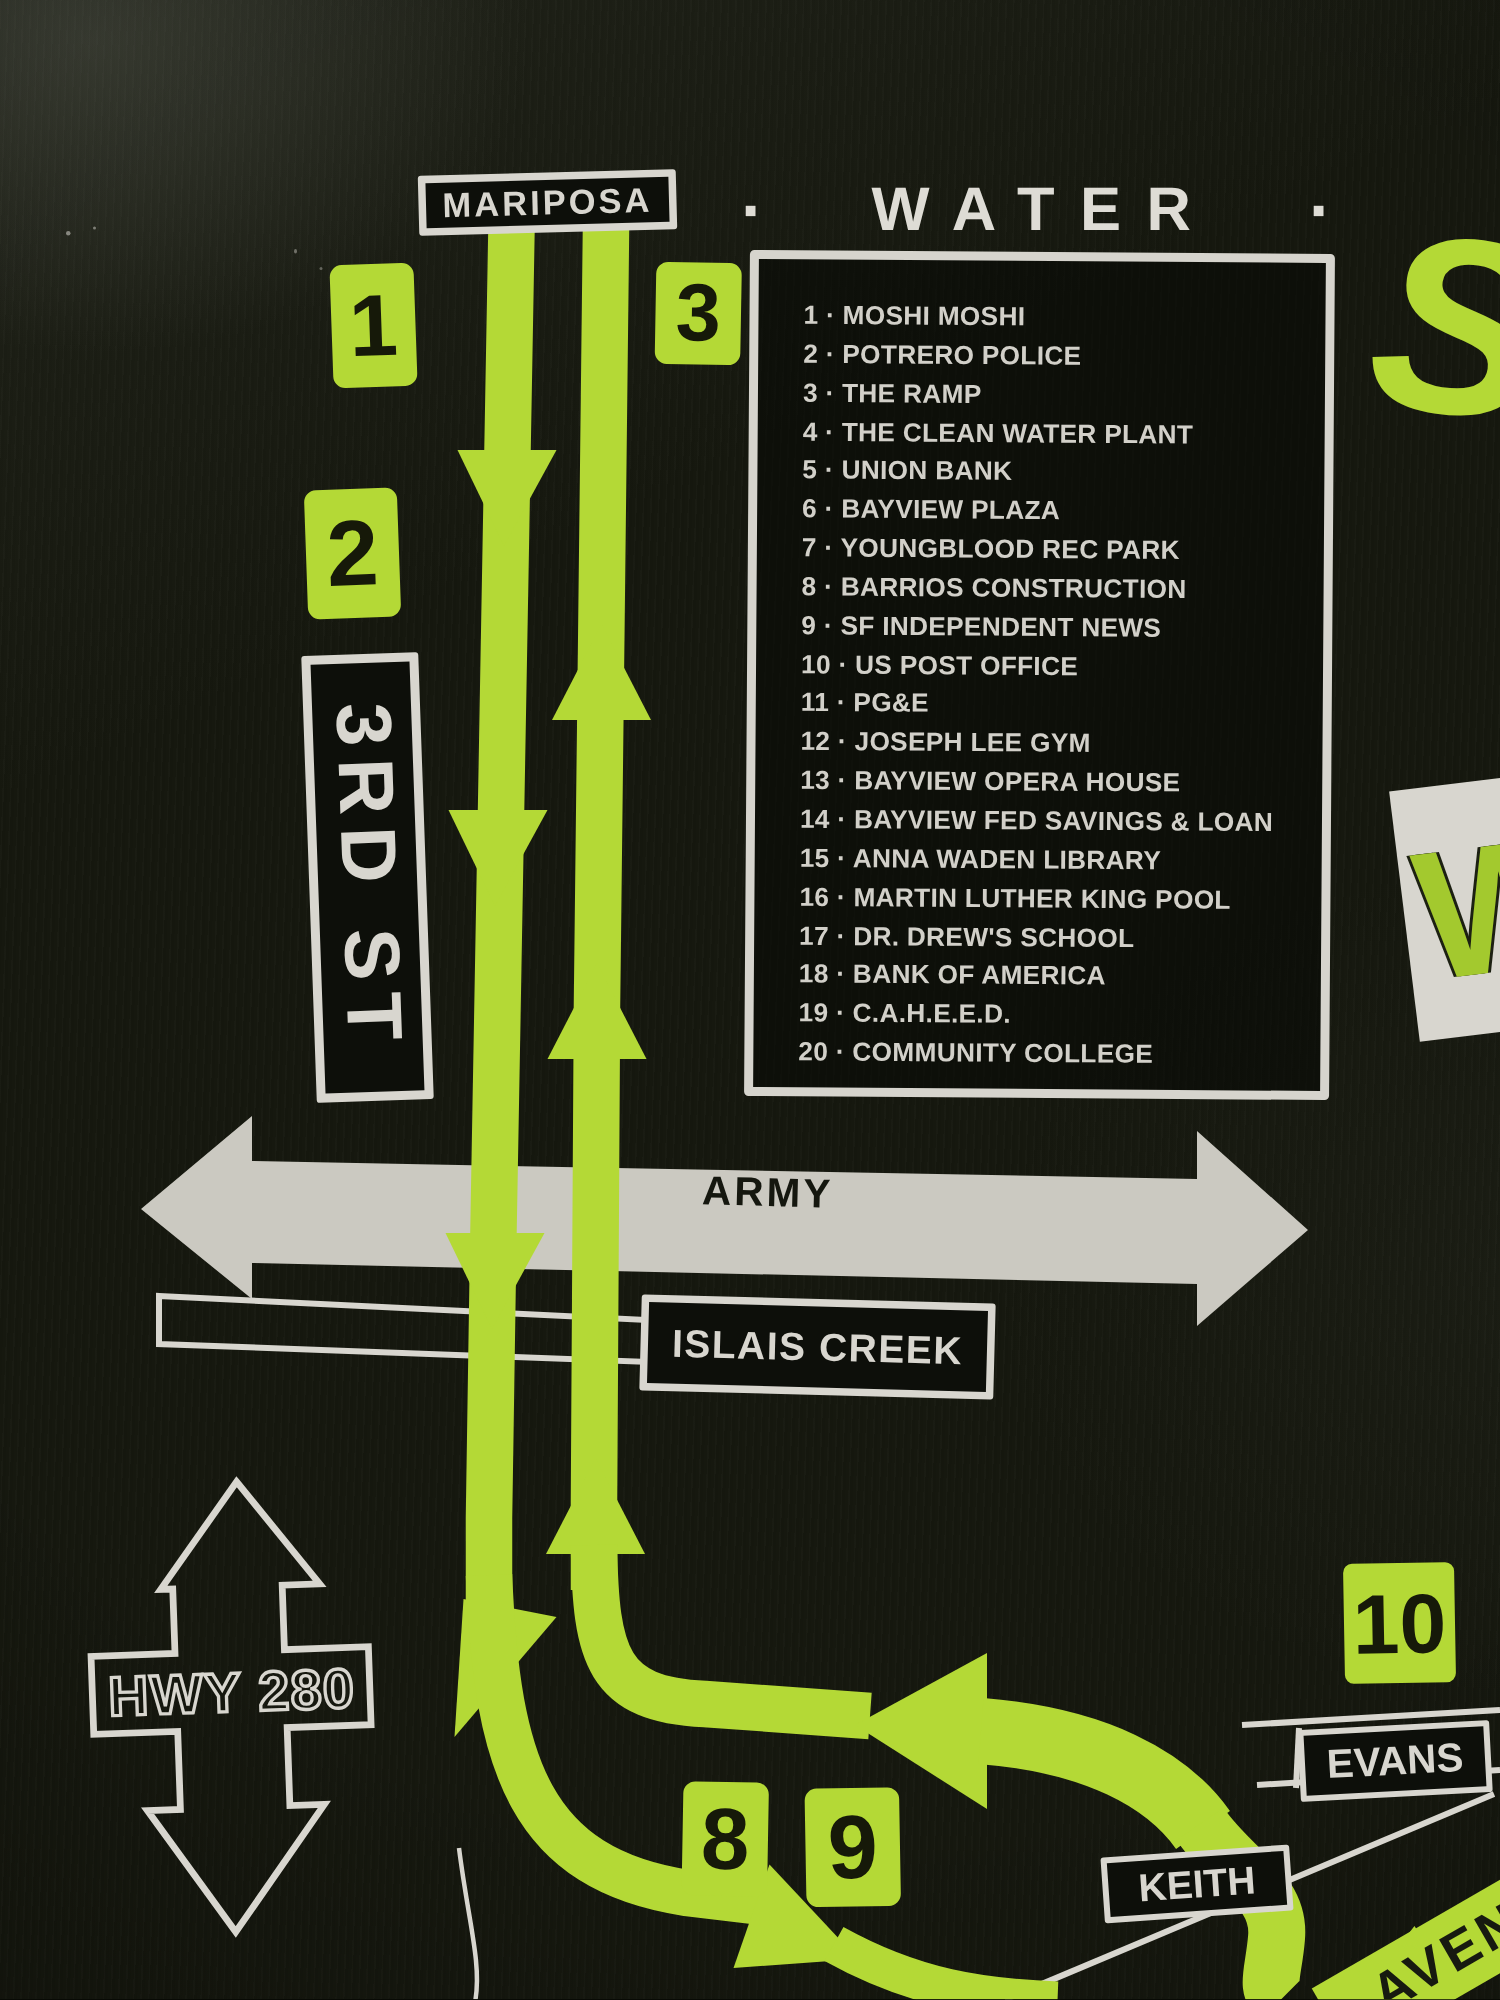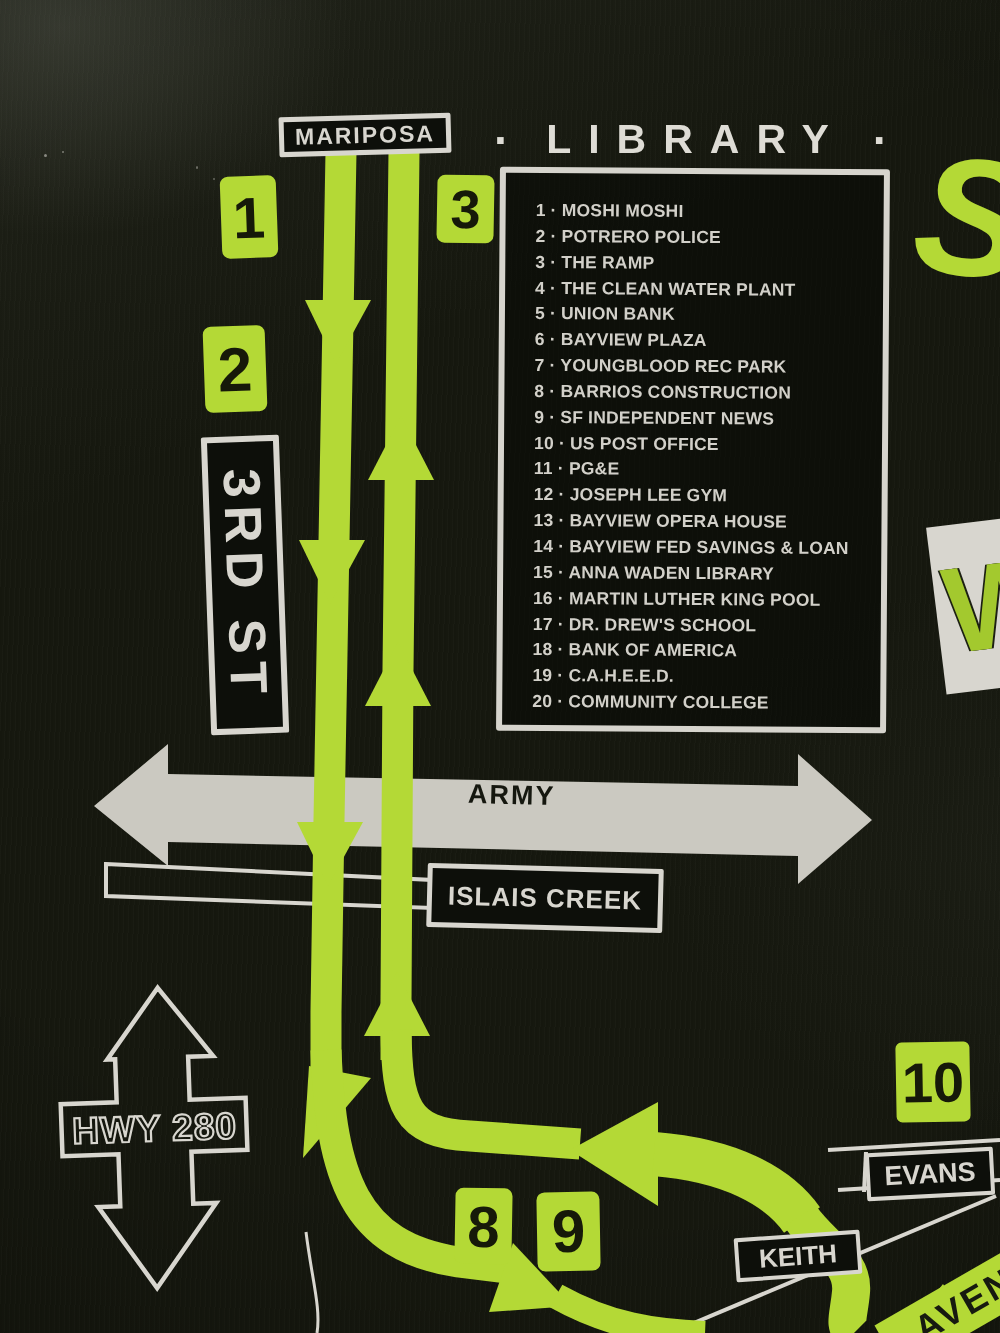--- a/index.html
+++ b/index.html
@@ -122,21 +122,21 @@
 
   <div class="marker m1">1</div>
   <div class="marker m2">2</div>
   <div class="marker m3">3</div>
   <div class="marker m8">8</div>
   <div class="marker m9">9</div>
   <div class="marker m10">10</div>
 
   <div class="legend-title">
     <span class="dot">·</span>
-    <span class="word">LIBRARY</span>
+    <span class="word">WATER</span>
     <span class="dot">·</span>
   </div>
   <div class="legend-box">
     <div class="legend-items" id="legend-items">
         <div>1 · MOSHI MOSHI</div>
         <div>2 · POTRERO POLICE</div>
         <div>3 · THE RAMP</div>
         <div>4 · THE CLEAN WATER PLANT</div>
         <div>5 · UNION BANK</div>
         <div>6 · BAYVIEW PLAZA</div>

